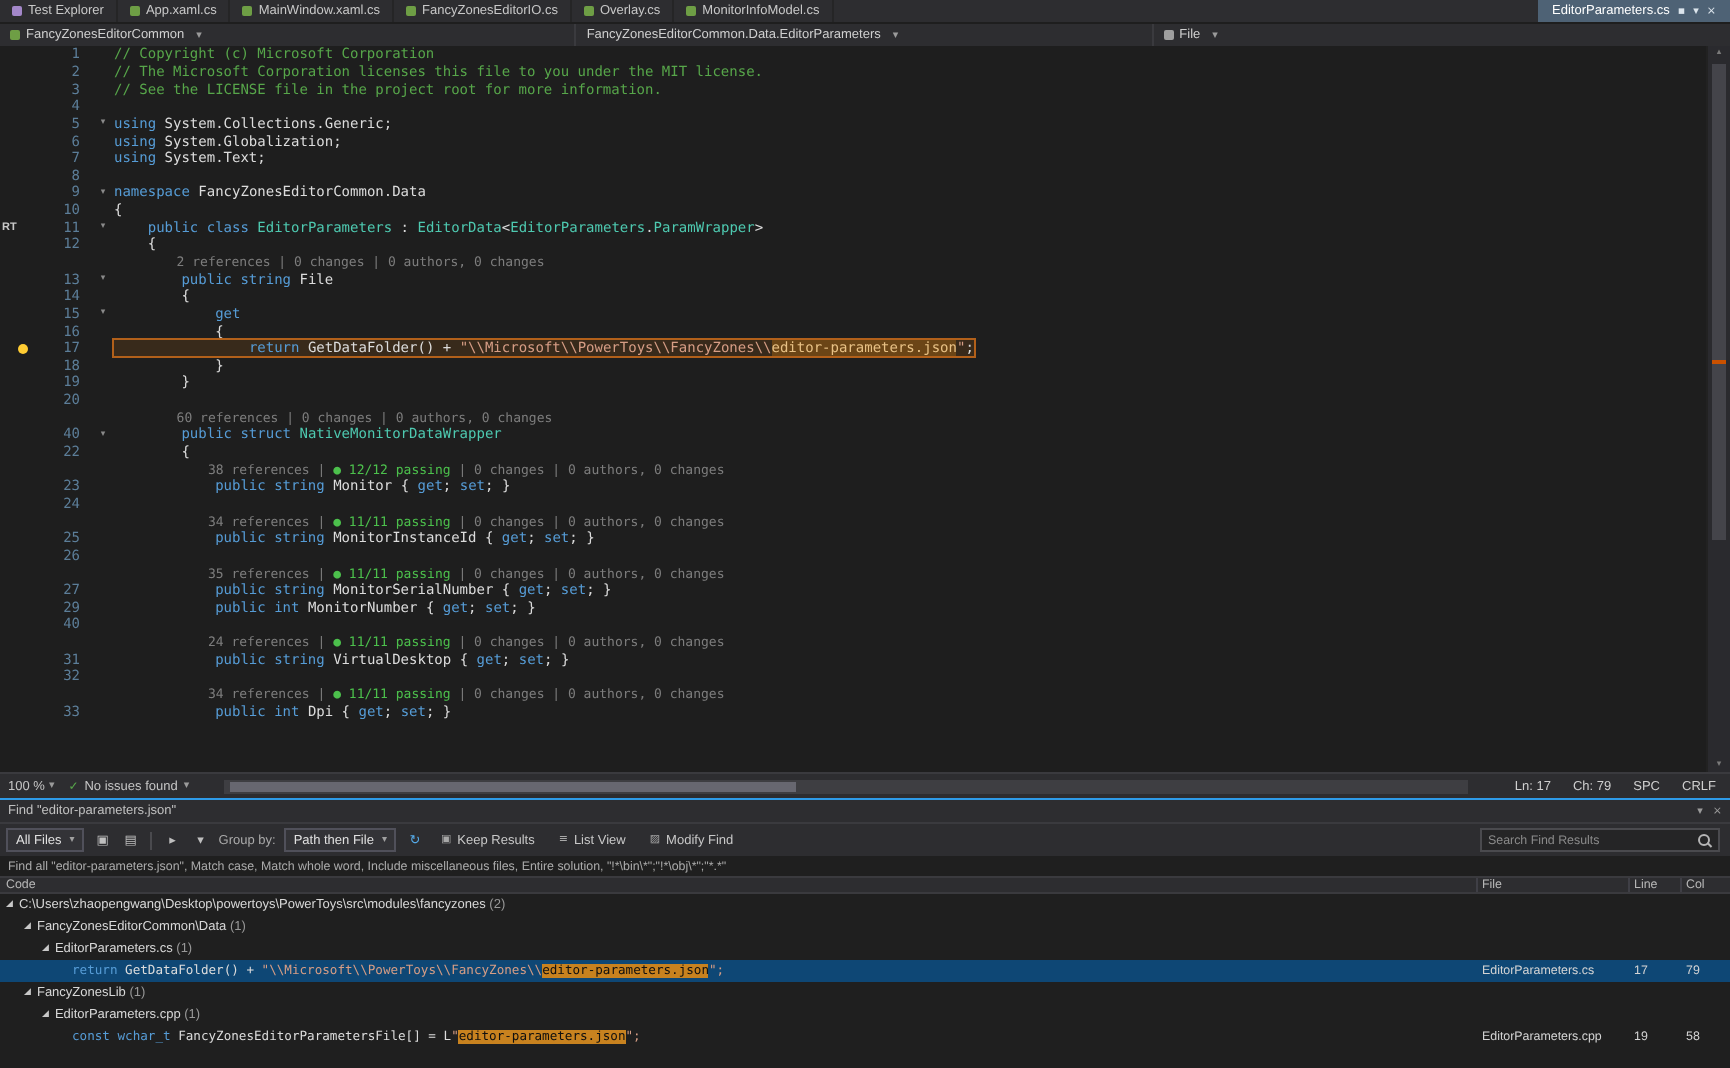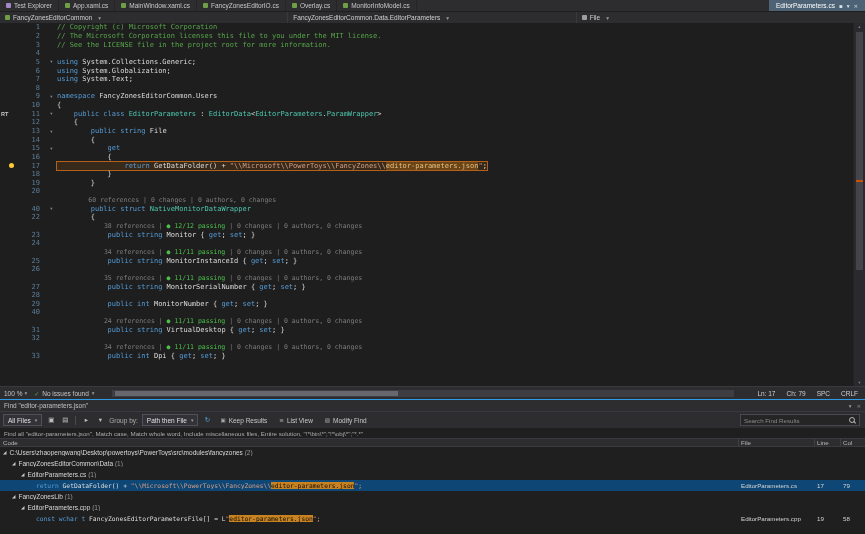--- a/index.html
+++ b/index.html
@@ -157,44 +157,44 @@
   <div class="editor">
     <div class="code-lines">
         <div class="code-row"><span class="g-col"></span><span class="n-col">1</span><span class="f-col"></span><span class="codetext"><span class="tk-c">// Copyright (c) Microsoft Corporation</span></span></div>
         <div class="code-row"><span class="g-col"></span><span class="n-col">2</span><span class="f-col"></span><span class="codetext"><span class="tk-c">// The Microsoft Corporation licenses this file to you under the MIT license.</span></span></div>
         <div class="code-row"><span class="g-col"></span><span class="n-col">3</span><span class="f-col"></span><span class="codetext"><span class="tk-c">// See the LICENSE file in the project root for more information.</span></span></div>
         <div class="code-row"><span class="g-col"></span><span class="n-col">4</span><span class="f-col"></span><span class="codetext"></span></div>
         <div class="code-row"><span class="g-col"></span><span class="n-col">5</span><span class="f-col">▾</span><span class="codetext"><span class="tk-k">using</span><span class="tk-p"> System.Collections.Generic;</span></span></div>
         <div class="code-row"><span class="g-col"></span><span class="n-col">6</span><span class="f-col"></span><span class="codetext"><span class="tk-k">using</span><span class="tk-p"> System.Globalization;</span></span></div>
         <div class="code-row"><span class="g-col"></span><span class="n-col">7</span><span class="f-col"></span><span class="codetext"><span class="tk-k">using</span><span class="tk-p"> System.Text;</span></span></div>
         <div class="code-row"><span class="g-col"></span><span class="n-col">8</span><span class="f-col"></span><span class="codetext"></span></div>
-        <div class="code-row"><span class="g-col"></span><span class="n-col">9</span><span class="f-col">▾</span><span class="codetext"><span class="tk-k">namespace</span><span class="tk-p"> FancyZonesEditorCommon.Users</span></span></div>
+        <div class="code-row"><span class="g-col"></span><span class="n-col">9</span><span class="f-col">▾</span><span class="codetext"><span class="tk-k">namespace</span><span class="tk-p"> FancyZonesEditorCommon.Data</span></span></div>
         <div class="code-row"><span class="g-col"></span><span class="n-col">10</span><span class="f-col"></span><span class="codetext"><span class="tk-p">{</span></span></div>
         <div class="code-row"><span class="g-col">RT</span><span class="n-col">11</span><span class="f-col">▾</span><span class="codetext"><span class="tk-p">    </span><span class="tk-k">public class </span><span class="tk-t">EditorParameters</span><span class="tk-p"> : </span><span class="tk-t">EditorData</span><span class="tk-p">&lt;</span><span class="tk-t">EditorParameters</span><span class="tk-p">.</span><span class="tk-t">ParamWrapper</span><span class="tk-p">&gt;</span></span></div>
         <div class="code-row"><span class="g-col"></span><span class="n-col">12</span><span class="f-col"></span><span class="codetext"><span class="tk-p">    {</span></span></div>
+        <div class="code-row lens"><span class="g-col"></span><span class="n-col"></span><span class="f-col"></span><span class="codetext"><span class="tk-lens">        2 references | 0 changes | 0 authors, 0 changes</span></span></div>
         <div class="code-row"><span class="g-col"></span><span class="n-col">13</span><span class="f-col">▾</span><span class="codetext"><span class="tk-p">        </span><span class="tk-k">public string </span><span class="tk-p">File</span></span></div>
         <div class="code-row"><span class="g-col"></span><span class="n-col">14</span><span class="f-col"></span><span class="codetext"><span class="tk-p">        {</span></span></div>
         <div class="code-row"><span class="g-col"></span><span class="n-col">15</span><span class="f-col">▾</span><span class="codetext"><span class="tk-p">            </span><span class="tk-k">get</span></span></div>
         <div class="code-row"><span class="g-col"></span><span class="n-col">16</span><span class="f-col"></span><span class="codetext"><span class="tk-p">            {</span></span></div>
         <div class="code-row cur"><span class="g-col"><span class="bulb"></span></span><span class="n-col">17</span><span class="f-col"></span><span class="codetext"><span class="tk-p">                </span><span class="tk-k">return</span><span class="tk-p"> GetDataFolder() + </span><span class="tk-s">"\\Microsoft\\PowerToys\\FancyZones\\</span><span class="tk-sm">editor-parameters.json</span><span class="tk-s">"</span><span class="tk-p">;</span></span></div>
         <div class="code-row"><span class="g-col"></span><span class="n-col">18</span><span class="f-col"></span><span class="codetext"><span class="tk-p">            }</span></span></div>
         <div class="code-row"><span class="g-col"></span><span class="n-col">19</span><span class="f-col"></span><span class="codetext"><span class="tk-p">        }</span></span></div>
         <div class="code-row"><span class="g-col"></span><span class="n-col">20</span><span class="f-col"></span><span class="codetext"></span></div>
         <div class="code-row lens"><span class="g-col"></span><span class="n-col"></span><span class="f-col"></span><span class="codetext"><span class="tk-lens">        60 references | 0 changes | 0 authors, 0 changes</span></span></div>
         <div class="code-row"><span class="g-col"></span><span class="n-col">40</span><span class="f-col">▾</span><span class="codetext"><span class="tk-p">        </span><span class="tk-k">public struct </span><span class="tk-t">NativeMonitorDataWrapper</span></span></div>
         <div class="code-row"><span class="g-col"></span><span class="n-col">22</span><span class="f-col"></span><span class="codetext"><span class="tk-p">        {</span></span></div>
         <div class="code-row lens"><span class="g-col"></span><span class="n-col"></span><span class="f-col"></span><span class="codetext"><span class="tk-lens">            38 references | </span><span class="tk-lensok">● 12/12 passing</span><span class="tk-lens"> | 0 changes | 0 authors, 0 changes</span></span></div>
         <div class="code-row"><span class="g-col"></span><span class="n-col">23</span><span class="f-col"></span><span class="codetext"><span class="tk-p">            </span><span class="tk-k">public string </span><span class="tk-p">Monitor</span><span class="tk-p"> { </span><span class="tk-k">get</span><span class="tk-p">; </span><span class="tk-k">set</span><span class="tk-p">; }</span></span></div>
         <div class="code-row"><span class="g-col"></span><span class="n-col">24</span><span class="f-col"></span><span class="codetext"></span></div>
         <div class="code-row lens"><span class="g-col"></span><span class="n-col"></span><span class="f-col"></span><span class="codetext"><span class="tk-lens">            34 references | </span><span class="tk-lensok">● 11/11 passing</span><span class="tk-lens"> | 0 changes | 0 authors, 0 changes</span></span></div>
         <div class="code-row"><span class="g-col"></span><span class="n-col">25</span><span class="f-col"></span><span class="codetext"><span class="tk-p">            </span><span class="tk-k">public string </span><span class="tk-p">MonitorInstanceId</span><span class="tk-p"> { </span><span class="tk-k">get</span><span class="tk-p">; </span><span class="tk-k">set</span><span class="tk-p">; }</span></span></div>
         <div class="code-row"><span class="g-col"></span><span class="n-col">26</span><span class="f-col"></span><span class="codetext"></span></div>
         <div class="code-row lens"><span class="g-col"></span><span class="n-col"></span><span class="f-col"></span><span class="codetext"><span class="tk-lens">            35 references | </span><span class="tk-lensok">● 11/11 passing</span><span class="tk-lens"> | 0 changes | 0 authors, 0 changes</span></span></div>
         <div class="code-row"><span class="g-col"></span><span class="n-col">27</span><span class="f-col"></span><span class="codetext"><span class="tk-p">            </span><span class="tk-k">public string </span><span class="tk-p">MonitorSerialNumber</span><span class="tk-p"> { </span><span class="tk-k">get</span><span class="tk-p">; </span><span class="tk-k">set</span><span class="tk-p">; }</span></span></div>
-        <div class="code-row"><span class="g-col"></span><span class="n-col">28</span><span class="f-col"></span><span class="codetext"></span></div>
         <div class="code-row"><span class="g-col"></span><span class="n-col">29</span><span class="f-col"></span><span class="codetext"><span class="tk-p">            </span><span class="tk-k">public int </span><span class="tk-p">MonitorNumber</span><span class="tk-p"> { </span><span class="tk-k">get</span><span class="tk-p">; </span><span class="tk-k">set</span><span class="tk-p">; }</span></span></div>
         <div class="code-row"><span class="g-col"></span><span class="n-col">40</span><span class="f-col"></span><span class="codetext"></span></div>
         <div class="code-row lens"><span class="g-col"></span><span class="n-col"></span><span class="f-col"></span><span class="codetext"><span class="tk-lens">            24 references | </span><span class="tk-lensok">● 11/11 passing</span><span class="tk-lens"> | 0 changes | 0 authors, 0 changes</span></span></div>
         <div class="code-row"><span class="g-col"></span><span class="n-col">31</span><span class="f-col"></span><span class="codetext"><span class="tk-p">            </span><span class="tk-k">public string </span><span class="tk-p">VirtualDesktop</span><span class="tk-p"> { </span><span class="tk-k">get</span><span class="tk-p">; </span><span class="tk-k">set</span><span class="tk-p">; }</span></span></div>
         <div class="code-row"><span class="g-col"></span><span class="n-col">32</span><span class="f-col"></span><span class="codetext"></span></div>
         <div class="code-row lens"><span class="g-col"></span><span class="n-col"></span><span class="f-col"></span><span class="codetext"><span class="tk-lens">            34 references | </span><span class="tk-lensok">● 11/11 passing</span><span class="tk-lens"> | 0 changes | 0 authors, 0 changes</span></span></div>
         <div class="code-row"><span class="g-col"></span><span class="n-col">33</span><span class="f-col"></span><span class="codetext"><span class="tk-p">            </span><span class="tk-k">public int </span><span class="tk-p">Dpi</span><span class="tk-p"> { </span><span class="tk-k">get</span><span class="tk-p">; </span><span class="tk-k">set</span><span class="tk-p">; }</span></span></div>
       </div>
     <div class="vscroll">
       <span class="varrow top gly">▴</span>

